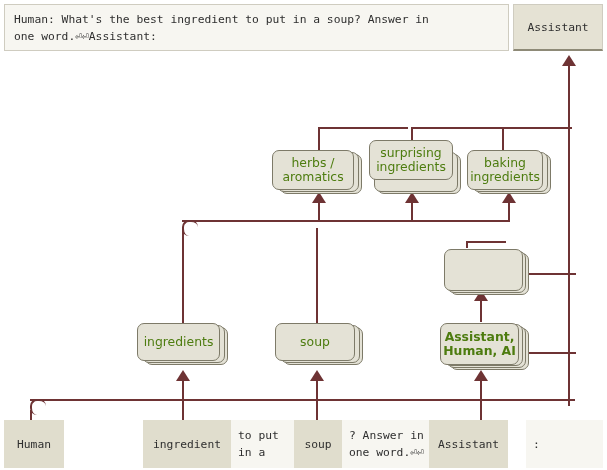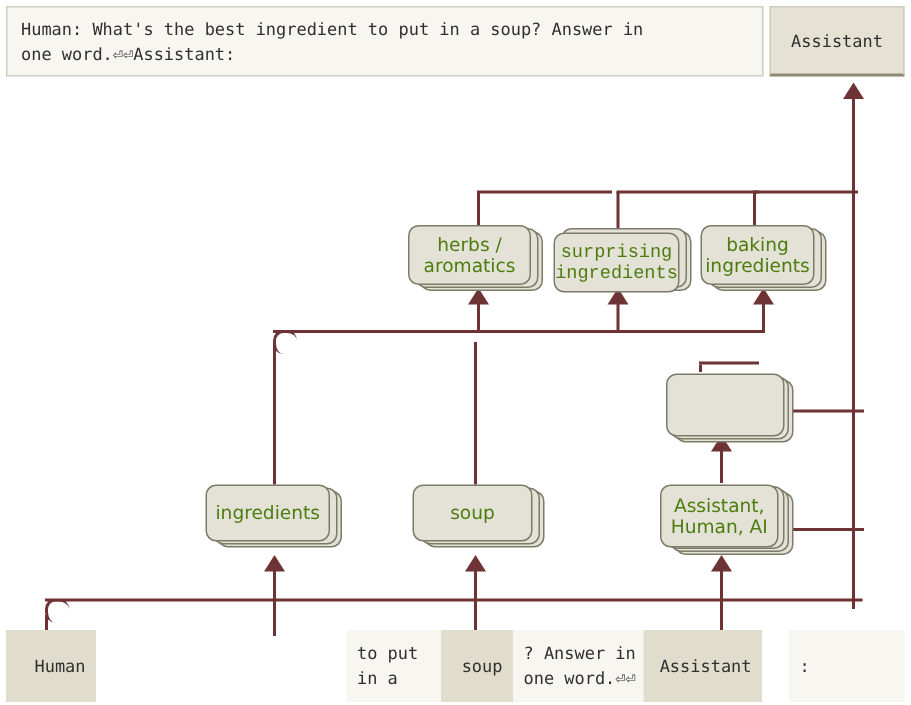--- a/index.html
+++ b/index.html
@@ -72,21 +72,21 @@
     box-sizing:border-box;
     font-family:"DejaVu Sans Mono", monospace;
     font-size:11.3px;line-height:17px;color:#2f2f2f;
     display:flex;align-items:center;
     padding:0 7px;
     white-space:pre-wrap;
     z-index:8;
   }
   .tok.hi{background:#e0ddcd;}
   .tok.lo{background:#f7f6f1;}
-  .tok.center{justify-content:flex-end;text-align:center;}
+  .tok.center{justify-content:center;text-align:center;}
 </style>
 </head>
 <body>
 
 <div id="stage">
 
   <div class="prompt-box">Human: What's the best ingredient to put in a soup? Answer in
 one word.⏎⏎Assistant:</div>
   <div class="completion-box">Assistant</div>
 
@@ -144,21 +144,21 @@
   </div>
   <div class="node" style="left:272px;top:150px;width:82px;height:40px;">
     <span style="white-space:pre-line;">herbs /
 aromatics</span>
   </div>
 
   <div class="stackwrap" style="left:369px;top:150px;width:95px;height:44px;">
     <div class="sheet" style="left:8px;top:4px;width:84px;height:40px;"></div>
     <div class="sheet" style="left:5px;top:2px;width:84px;height:40px;"></div>
   </div>
-  <div class="node" style="left:369px;top:155px;width:84px;height:40px;font-family:Liberation Mono, monospace;">
+  <div class="node" style="left:369px;top:140px;width:84px;height:40px;">
     <span style="white-space:pre-line;">surprising
 ingredients</span>
   </div>
 
   <div class="stackwrap" style="left:467px;top:150px;width:95px;height:44px;">
     <div class="sheet" style="left:8px;top:4px;width:76px;height:40px;"></div>
     <div class="sheet" style="left:5px;top:2px;width:76px;height:40px;"></div>
   </div>
   <div class="node" style="left:467px;top:150px;width:76px;height:40px;">
     <span style="white-space:pre-line;">baking
@@ -186,26 +186,28 @@
   <div class="node" style="left:275px;top:323px;width:80px;height:38px;">
     <span style="white-space:pre-line;">soup</span>
   </div>
 
   <div class="stackwrap" style="left:440px;top:323px;width:105px;height:48px;">
     <div class="sheet" style="left:10px;top:5px;width:79px;height:42px;"></div>
     <div class="sheet" style="left:7px;top:3px;width:79px;height:42px;"></div>
     <div class="sheet" style="left:4px;top:1px;width:79px;height:42px;"></div>
   </div>
   <div class="node" style="left:440px;top:323px;width:79px;height:42px;">
-    <span style="white-space:pre-line;">Assistant,
+    <span style="white-space:pre-line;font-weight:bold;">Assistant,
 Human, AI</span>
   </div>
 
   <div class="tok hi center" style="left:4px;width:60px;">
     <span>Human</span></div>
+  <div class="tok hi center" style="left:143px;width:88px;">
+    <span>ingredient</span></div>
   <div class="tok lo" style="left:231px;width:63px;">
     <span>to put
 in a</span></div>
   <div class="tok hi center" style="left:294px;width:48px;">
     <span>soup</span></div>
   <div class="tok lo" style="left:342px;width:105px;">
     <span>? Answer in
 one word.⏎⏎</span></div>
   <div class="tok hi center" style="left:429px;width:79px;">
     <span>Assistant</span></div>

